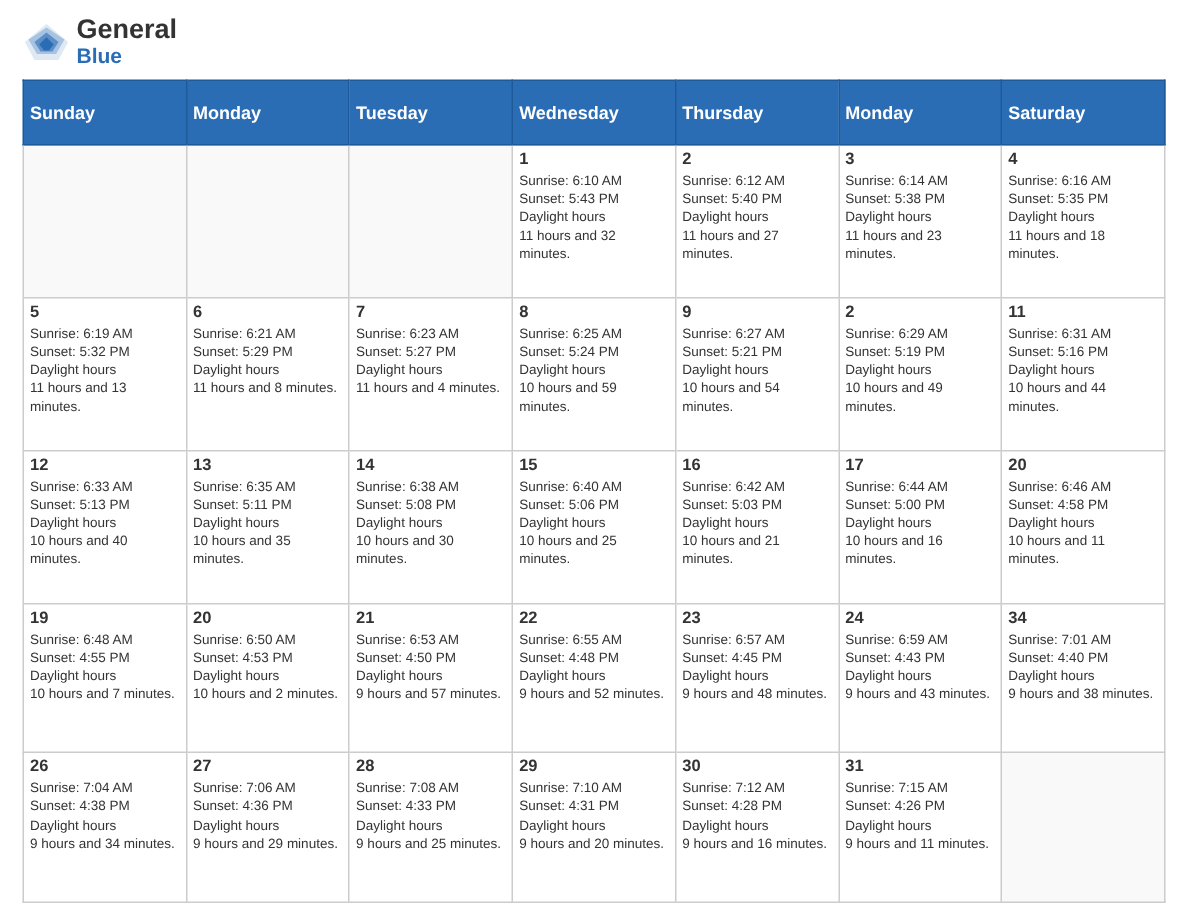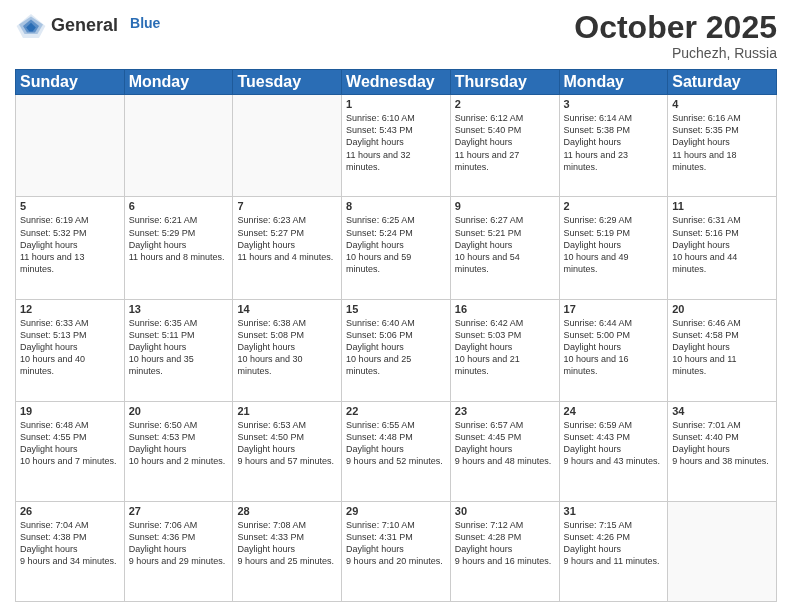--- a/index.html
+++ b/index.html
@@ -23,23 +23,22 @@
       justify-content: space-between;
       margin-bottom: 8px;
     }
     .logo {
       display: flex;
       align-items: center;
       gap: 4px;
     }
     .logo-text {
       display: flex;
-      flex-direction: row;
+      flex-direction: column;
       line-height: 1.1;
-      gap: 12px;
     }
     .logo-general {
       font-size: 18px;
       font-weight: bold;
       color: #333;
     }
     .logo-blue {
       font-size: 14px;
       font-weight: bold;
       color: #2a6db5;
@@ -64,23 +63,23 @@
     .calendar {
       flex: 1;
       border: 1px solid #ccc;
       border-collapse: collapse;
       width: 100%;
       table-layout: fixed;
     }
     .calendar th {
       background-color: #2a6db5;
       color: white;
-      font-size: 16px;
-      font-weight: bold;
-      padding: 3px 4px;
+      font-size: 12px;
+      font-weight: bold;
+      padding: 14px 4px;
       text-align: left;
       border: 1px solid #1e5a9a;
     }
     .calendar td {
       border: 1px solid #ccc;
       vertical-align: top;
       padding: 3px 4px;
       font-size: 9.5px;
       color: #333;
       background: #fff;
@@ -111,24 +110,20 @@
         <polygon points="20,5 38,20 30,35 10,35 2,20" fill="#2a6db5" opacity="0.15"></polygon>
         <polygon points="20,8 35,18 28,30 12,30 5,18" fill="#2a6db5" opacity="0.3"></polygon>
         <polygon points="20,12 30,20 25,28 15,28 10,20" fill="#2a6db5" opacity="0.6"></polygon>
         <polygon points="20,16 26,22 22,27 18,27 14,22" fill="#2a6db5"></polygon>
       </svg>
       <div class="logo-text">
         <span class="logo-general">General</span>
         <span class="logo-blue">Blue</span>
       </div>
     </div>
-    <div class="title-block">
-      <div class="month-title">October 2025</div>
-      <div class="location">Puchezh, Russia</div>
-    </div>
   </div>
 
   <table class="calendar">
     <thead>
       <tr>
       <th>Sunday</th>
           <th>Monday</th>
           <th>Tuesday</th>
           <th>Wednesday</th>
           <th>Thursday</th>

